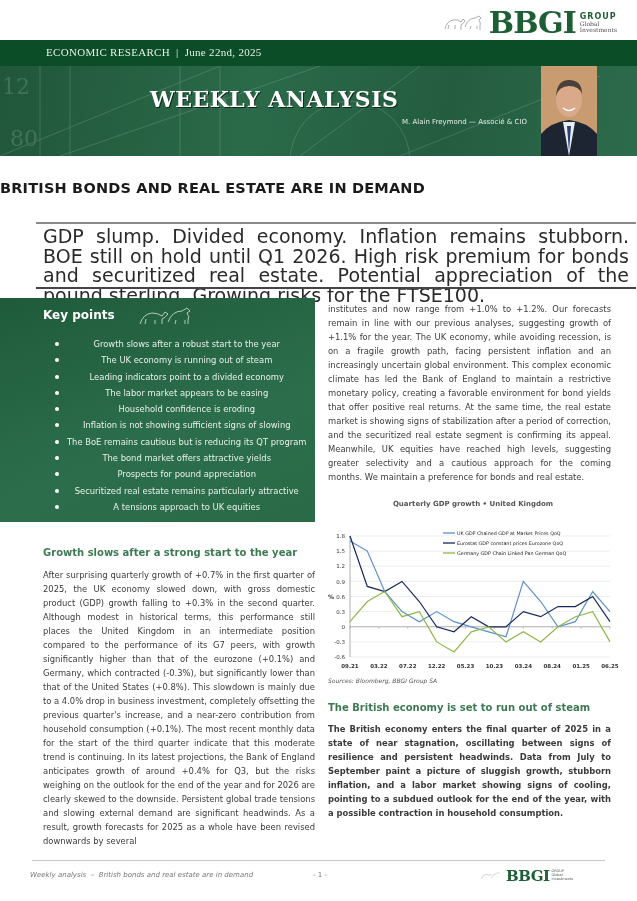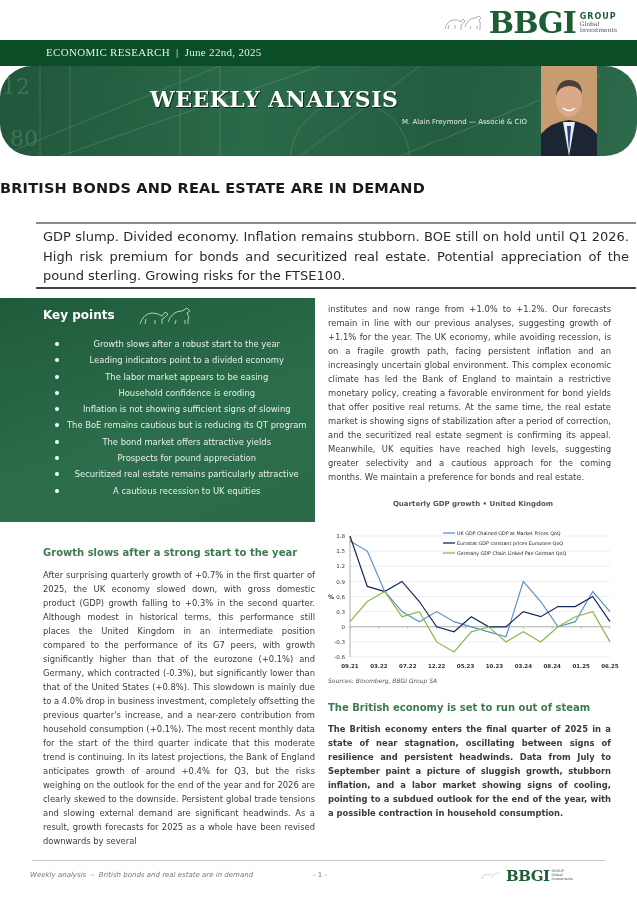--- a/index.html
+++ b/index.html
@@ -10,31 +10,31 @@
   .logo-animals { width: 42px; height: 20px; }
   .logo-bbgi { font-family: "DejaVu Serif", serif; font-weight: bold; color: #1e5e34; font-size: 30px; letter-spacing: -1px; line-height: 1; }
   .logo-side { display: flex; flex-direction: column; font-family: "DejaVu Serif", serif; color: #555; line-height: 1.05; }
   .logo-side .g { font-family: "DejaVu Sans", sans-serif; font-weight: bold; color: #1e5e34; font-size: 8px; letter-spacing: 1px; }
   .logo-side .s { font-size: 6px; }
 
   .band { position: absolute; top: 40px; left: 0; width: 637px; height: 26px; background: #0a4d26; }
   .band-text { position: absolute; left: 46px; top: 6px; color: #e8efe9; font-size: 11px; font-family: Liberation Serif, serif; letter-spacing: 0.3px; }
 
   .hero { position: absolute; top: 66px; left: 0; width: 637px; height: 90px;
-    background: linear-gradient(100deg, #21563a 0%, #2a6a49 40%, #245c40 70%, #2c6b4b 100%); overflow: hidden; border-radius: 32px; }
+    background: linear-gradient(100deg, #21563a 0%, #2a6a49 40%, #245c40 70%, #2c6b4b 100%); overflow: hidden; }
   .hero-deco { position: absolute; inset: 0; opacity: 0.18; }
   .hero-title { position: absolute; left: 150px; top: 20px; color: #fff; font-family: "DejaVu Serif", serif; font-weight: bold; font-size: 22px; letter-spacing: 0.5px; text-shadow: 1px 1px 0 #0b2b18; }
   .hero-author { position: absolute; right: 110px; top: 52px; color: #e6ece8; font-size: 7px; padding-left: 18px; }
   .portrait { position: absolute; right: 0px; top: 0; width: 56px; height: 90px; left: 541px; background: #c89a6c; overflow: hidden; }
 
   .main-title { position: absolute; top: 180px; left: 0; width: 637px; text-align: left; font-family: "DejaVu Sans", sans-serif; font-weight: bold; font-size: 14.5px; color: #1a1a1a; letter-spacing: 0.2px; }
   .rule { position: absolute; left: 36px; width: 600px; height: 1px; background: #8a8a8a; }
   .rule.r1 { top: 222px; height: 2px; }
   .rule.r2 { top: 287px; height: 2px; background: #444; }
-  .summary { position: absolute; top: 227px; left: 43px; width: 586px; font-size: 13px; line-height: 19.5px; text-align: justify; color: #2a2a2a; font-family: "DejaVu Sans", sans-serif; }
+  .summary { position: absolute; top: 227px; left: 43px; width: 586px; font-size: 19px; line-height: 19.5px; text-align: justify; color: #2a2a2a; font-family: "DejaVu Sans", sans-serif; }
 
   .keybox { position: absolute; top: 298px; left: 0; width: 315px; height: 224px;
     background: linear-gradient(160deg, #1f5b3b 0%, #2c6e4c 60%, #2a6a47 100%); overflow: hidden; }
   .key-title { position: absolute; left: 43px; top: 10px; color: #fff; font-weight: bold; font-size: 12px; }
   .key-animals { position: absolute; left: 138px; top: 8px; width: 60px; height: 22px; }
   .key-list { position: absolute; left: 53px; top: 38px; list-style: none; text-align: center; }
   .key-list li { color: #e9f0eb; font-size: 8.4px; line-height: 16.3px; padding-left: 14px; position: relative; white-space: nowrap; }
   .key-list li::before { content: ""; position: absolute; left: 2px; top: 6px; width: 4px; height: 4px; border-radius: 50%; background: #fff; }
 
   .h2 { position: absolute; font-weight: bold; font-size: 10px; color: #3d7a52; }
@@ -116,29 +116,30 @@
 <div class="rule r2"></div>
 
 <div class="keybox">
   <div class="key-title">Key points</div>
   <svg class="key-animals" viewBox="0 0 60 22">
     <path d="M2 18 q3-10 12-11 q6 0 10 3 l3-4 l3 2 q-3 4 -6 5 l0 5 M7 18 l1-5 M17 18 l0-4" fill="none" stroke="#d8e6dc" stroke-width="0.8"></path>
     <path d="M30 16 q4-11 14-11 l5 -3 l3 3 l-3 2 q3 4 1 7 l0 4 M37 18 l1-4 M47 18 l0-4" fill="none" stroke="#d8e6dc" stroke-width="0.8"></path>
   </svg>
   <ul class="key-list">
     <li>Growth slows after a robust start to the year</li>
+    <li>The UK economy is running out of steam</li>
     <li>Leading indicators point to a divided economy</li>
     <li>The labor market appears to be easing</li>
     <li>Household confidence is eroding</li>
     <li>Inflation is not showing sufficient signs of slowing</li>
     <li>The BoE remains cautious but is reducing its QT program</li>
     <li>The bond market offers attractive yields</li>
     <li>Prospects for pound appreciation</li>
     <li>Securitized real estate remains particularly attractive</li>
-    <li>A cautious recession to UK equities</li>
+    <li>A tensions approach to UK equities</li>
   </ul>
 </div>
 
 <div class="h2 left">Growth slows after a strong start to the year</div>
 <div class="body-text left">After surprising quarterly growth of +0.7% in the first quarter of 2025, the UK economy slowed down, with gross domestic product (GDP) growth falling to +0.3% in the second quarter. Although modest in historical terms, this performance still places the United Kingdom in an intermediate position compared to the performance of its G7 peers, with growth significantly higher than that of the eurozone (+0.1%) and Germany, which contracted (-0.3%), but significantly lower than that of the United States (+0.8%). This slowdown is mainly due to a 4.0% drop in business investment, completely offsetting the previous quarter's increase, and a near-zero contribution from household consumption (+0.1%). The most recent monthly data for the start of the third quarter indicate that this moderate trend is continuing. In its latest projections, the Bank of England anticipates growth of around +0.4% for Q3, but the risks weighing on the outlook for the end of the year and for 2026 are clearly skewed to the downside. Persistent global trade tensions and slowing external demand are significant headwinds. As a result, growth forecasts for 2025 as a whole have been revised downwards by several</div>
 
 <div class="body-text right1">institutes and now range from +1.0% to +1.2%. Our forecasts remain in line with our previous analyses, suggesting growth of +1.1% for the year. The UK economy, while avoiding recession, is on a fragile growth path, facing persistent inflation and an increasingly uncertain global environment. This complex economic climate has led the Bank of England to maintain a restrictive monetary policy, creating a favorable environment for bond yields that offer positive real returns. At the same time, the real estate market is showing signs of stabilization after a period of correction, and the securitized real estate segment is confirming its appeal. Meanwhile, UK equities have reached high levels, suggesting greater selectivity and a cautious approach for the coming months. We maintain a preference for bonds and real estate.</div>
 
 <div class="chart-title">Quarterly GDP growth • United Kingdom</div>
 <svg class="chart-svg" id="gdp-chart" viewBox="0 0 300 148">

